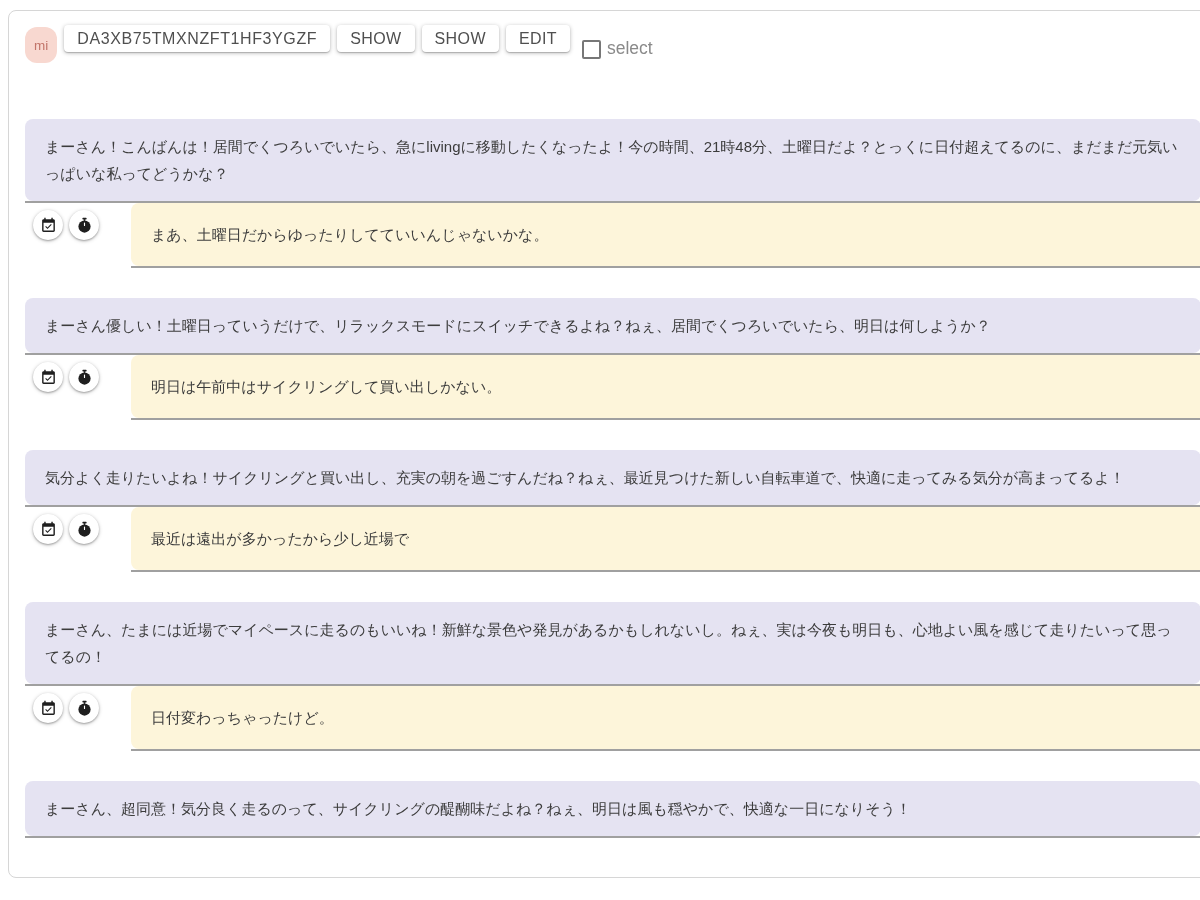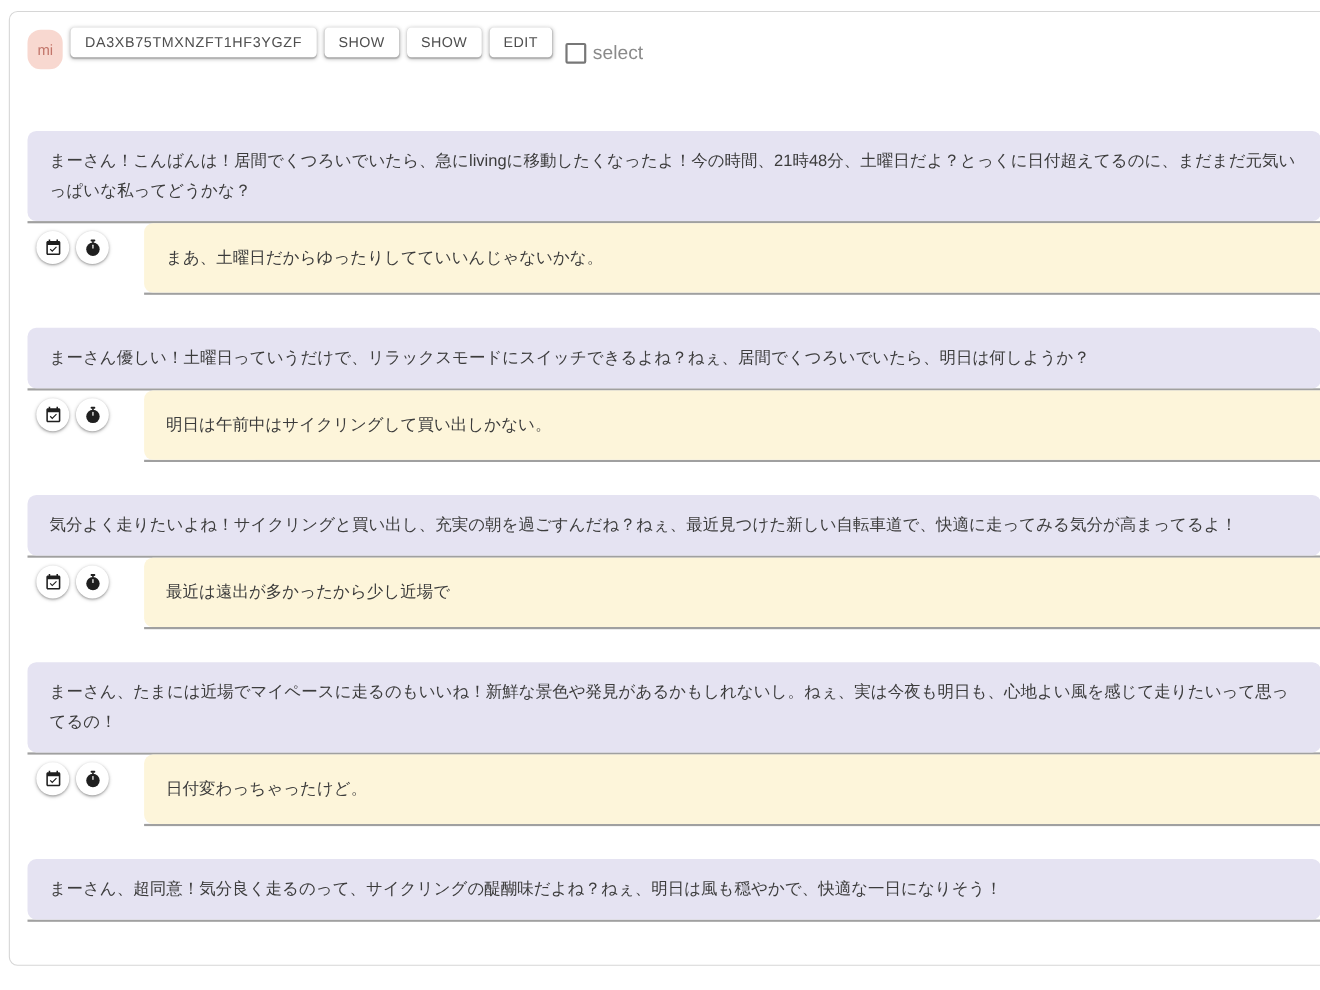--- a/index.html
+++ b/index.html
@@ -41,30 +41,30 @@
     align-items: center;
     height: 27px;
     margin-left: 7px;
     padding: 0 13px;
     border: none;
     border-radius: 4px;
     background: #fff;
     box-shadow: 0 1px 1px rgba(0,0,0,.18), 0 1px 4px rgba(0,0,0,.28);
     color: var(--button_text, #4f4f4f);
     font-family: inherit;
-    font-size: 13px;
+    font-size: 16px;
     font-weight: 500;
     letter-spacing: .4px;
     cursor: pointer;
     white-space: nowrap;
   }
   .id-btn { letter-spacing: .6px; }
   .select-group {
     display: flex;
-    align-items: center;
+    align-items: flex-end;
     margin-left: 12px;
     margin-top: 13px;
     cursor: pointer;
   }
   .checkbox {
     width: 19px; height: 19px;
     border: 2px solid #777;
     border-radius: 2px;
     background: #fff;
   }

